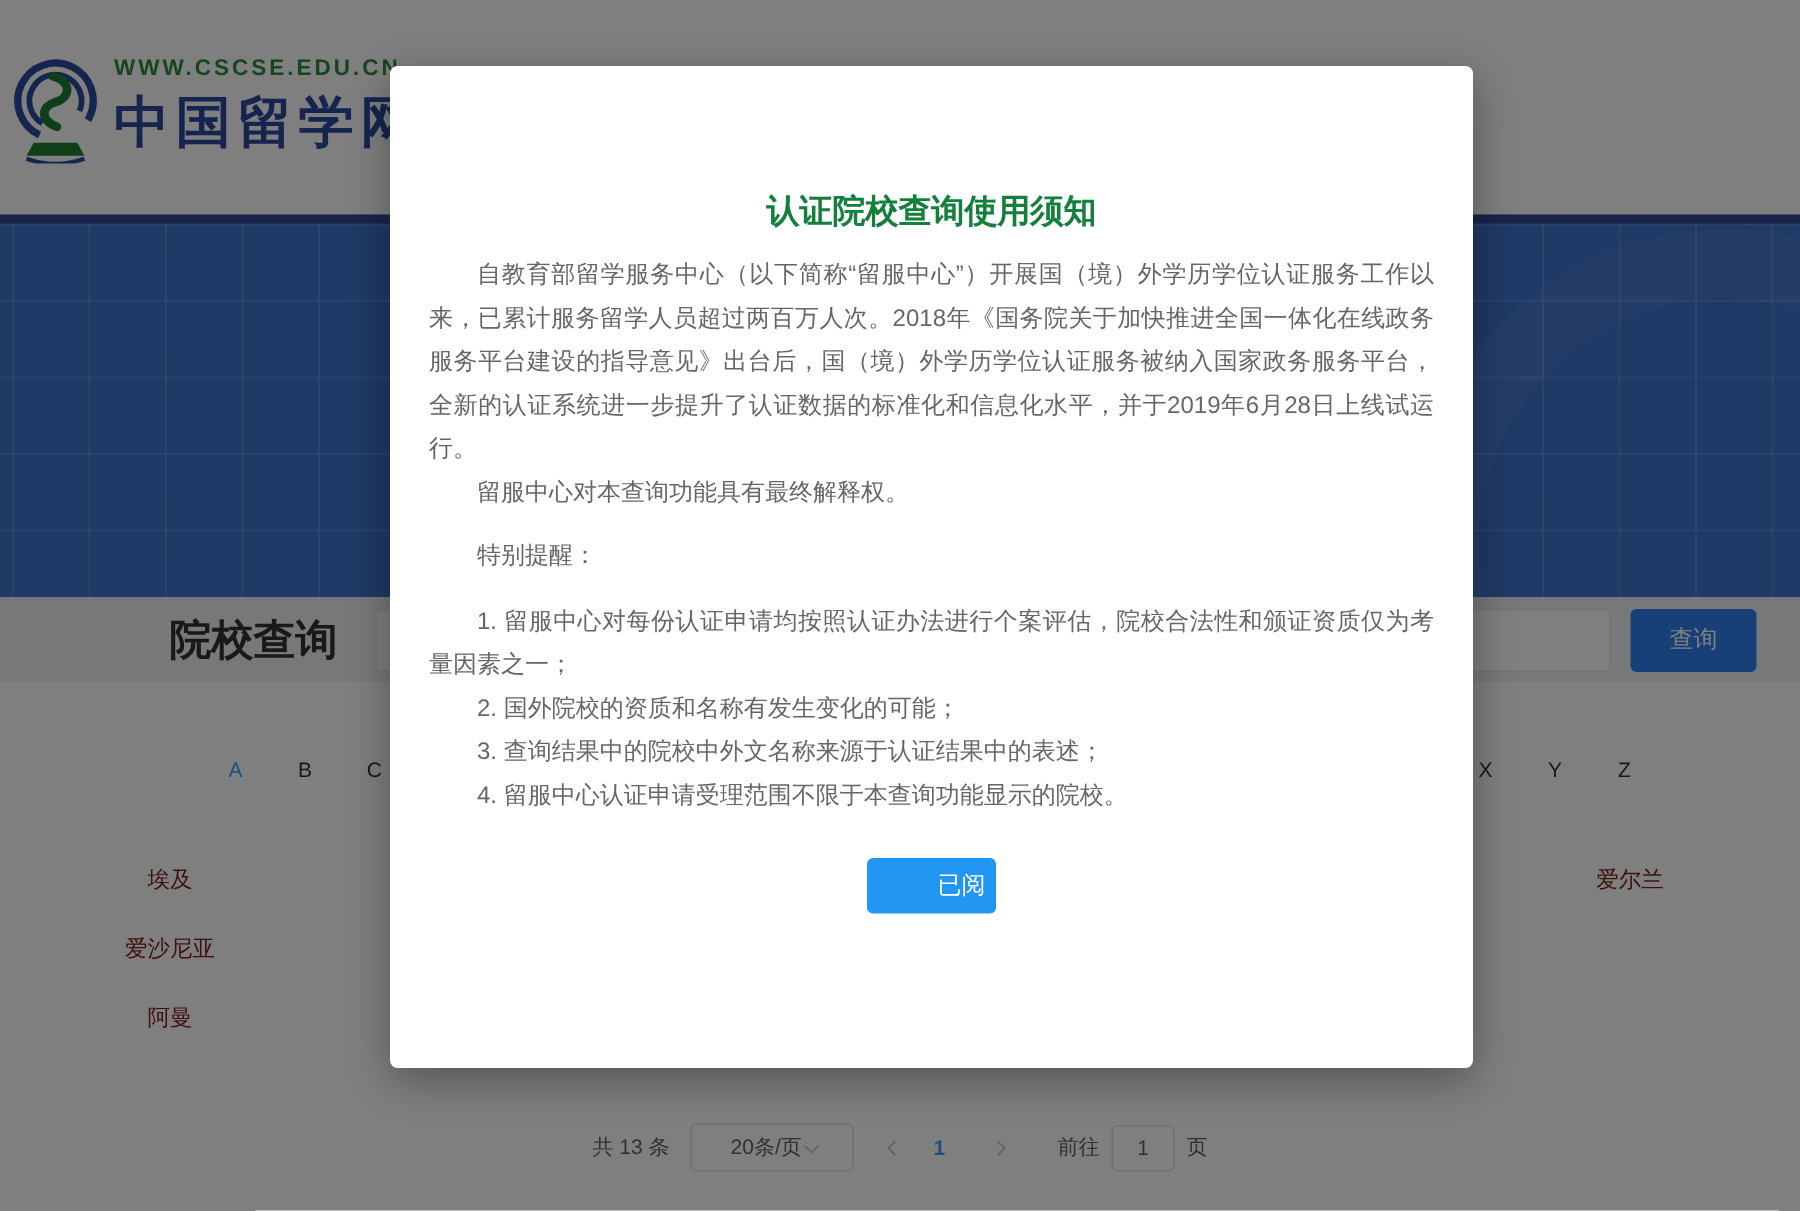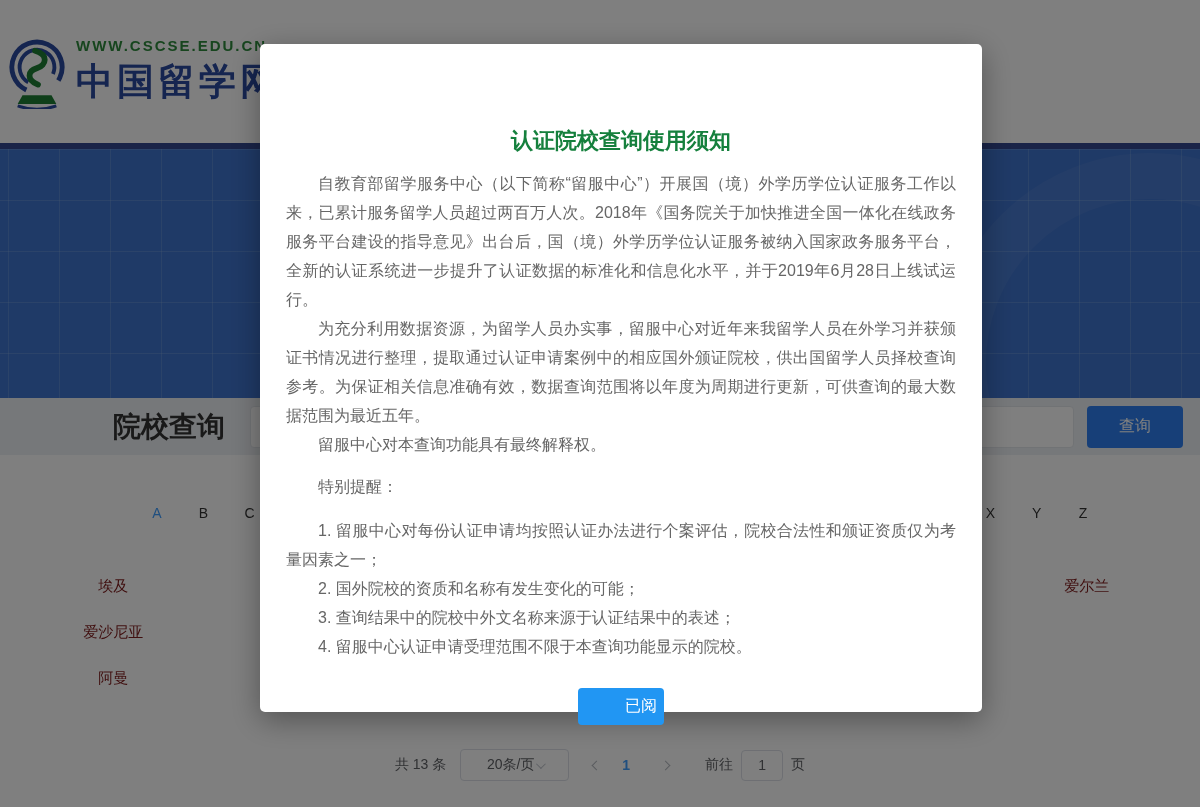--- a/index.html
+++ b/index.html
@@ -24,21 +24,21 @@
   .banner-circle { position:absolute; left:940px; top:10px; width:420px; height:420px;
     border-radius:50%; border:46px solid rgba(255,255,255,0.05); }
 
   
   .search-row { height:57px; background:#edf0f4; display:flex; align-items:center; padding-left:113px; }
   .search-label { font-size:28px; font-weight:bold; color:#333; margin-right:25px; }
   .search-input-wrap { width:824px; height:42px; background:#fff; border:1px solid #e3e6eb;
     border-radius:4px; display:flex; align-items:center; padding-left:13px; }
   .search-input-wrap input { border:none; outline:none; flex:1; height:100%; font-size:15px;
     color:#333; background:transparent; margin-left:10px; font-family:"Liberation Sans",sans-serif; }
-  .query-btn { width:96px; height:42px; margin-left:13px; background:#2e7ff0; border:none;
+  .query-btn { width:84px; height:42px; margin-left:13px; background:#2e7ff0; border:none;
     border-radius:4px; color:#fff; font-size:16px; cursor:pointer; font-family:Liberation Mono, monospace; }
 
   
   .letters { margin:50px 0 0 150px; width:940px; display:flex; justify-content:space-between; }
   .letter { font-size:14px; color:#333; cursor:pointer; min-width:14px; text-align:center; }
   .letter.active { color:#409eff; }
 
   
   .countries { margin-top:42px; padding:0 16px; display:grid;
     grid-template-columns:repeat(6,1fr); grid-auto-rows:46px; align-items:center; }
@@ -166,21 +166,20 @@
   </div>
 
 </div>
 
 <div class="overlay"></div>
 
 <div class="modal">
   <h2 class="modal-title">认证院校查询使用须知</h2>
   <div class="modal-body">
     <p>自教育部留学服务中心（以下简称“留服中心”）开展国（境）外学历学位认证服务工作以来，已累计服务留学人员超过两百万人次。2018年《国务院关于加快推进全国一体化在线政务服务平台建设的指导意见》出台后，国（境）外学历学位认证服务被纳入国家政务服务平台，全新的认证系统进一步提升了认证数据的标准化和信息化水平，并于2019年6月28日上线试运行。</p>
-    <p>为充分利用数据资源，为留学人员办实事，留服中心对近年来我留学人员在外学习并获颁证书情况进行整理，提取通过认证申请案例中的相应国外颁证院校，供出国留学人员择校查询参考。为保证相关信息准确有效，数据查询范围将以年度为周期进行更新，可供查询的最大数据范围为最近五年。</p>
     <p>留服中心对本查询功能具有最终解释权。</p>
     <p class="mt-sm">特别提醒：</p>
     <p class="mt-md">1. 留服中心对每份认证申请均按照认证办法进行个案评估，院校合法性和颁证资质仅为考量因素之一；</p>
     <p>2. 国外院校的资质和名称有发生变化的可能；</p>
     <p>3. 查询结果中的院校中外文名称来源于认证结果中的表述；</p>
     <p>4. 留服中心认证申请受理范围不限于本查询功能显示的院校。</p>
   </div>
   <div class="modal-footer">
     <button class="confirm-btn">已阅</button>
   </div>

